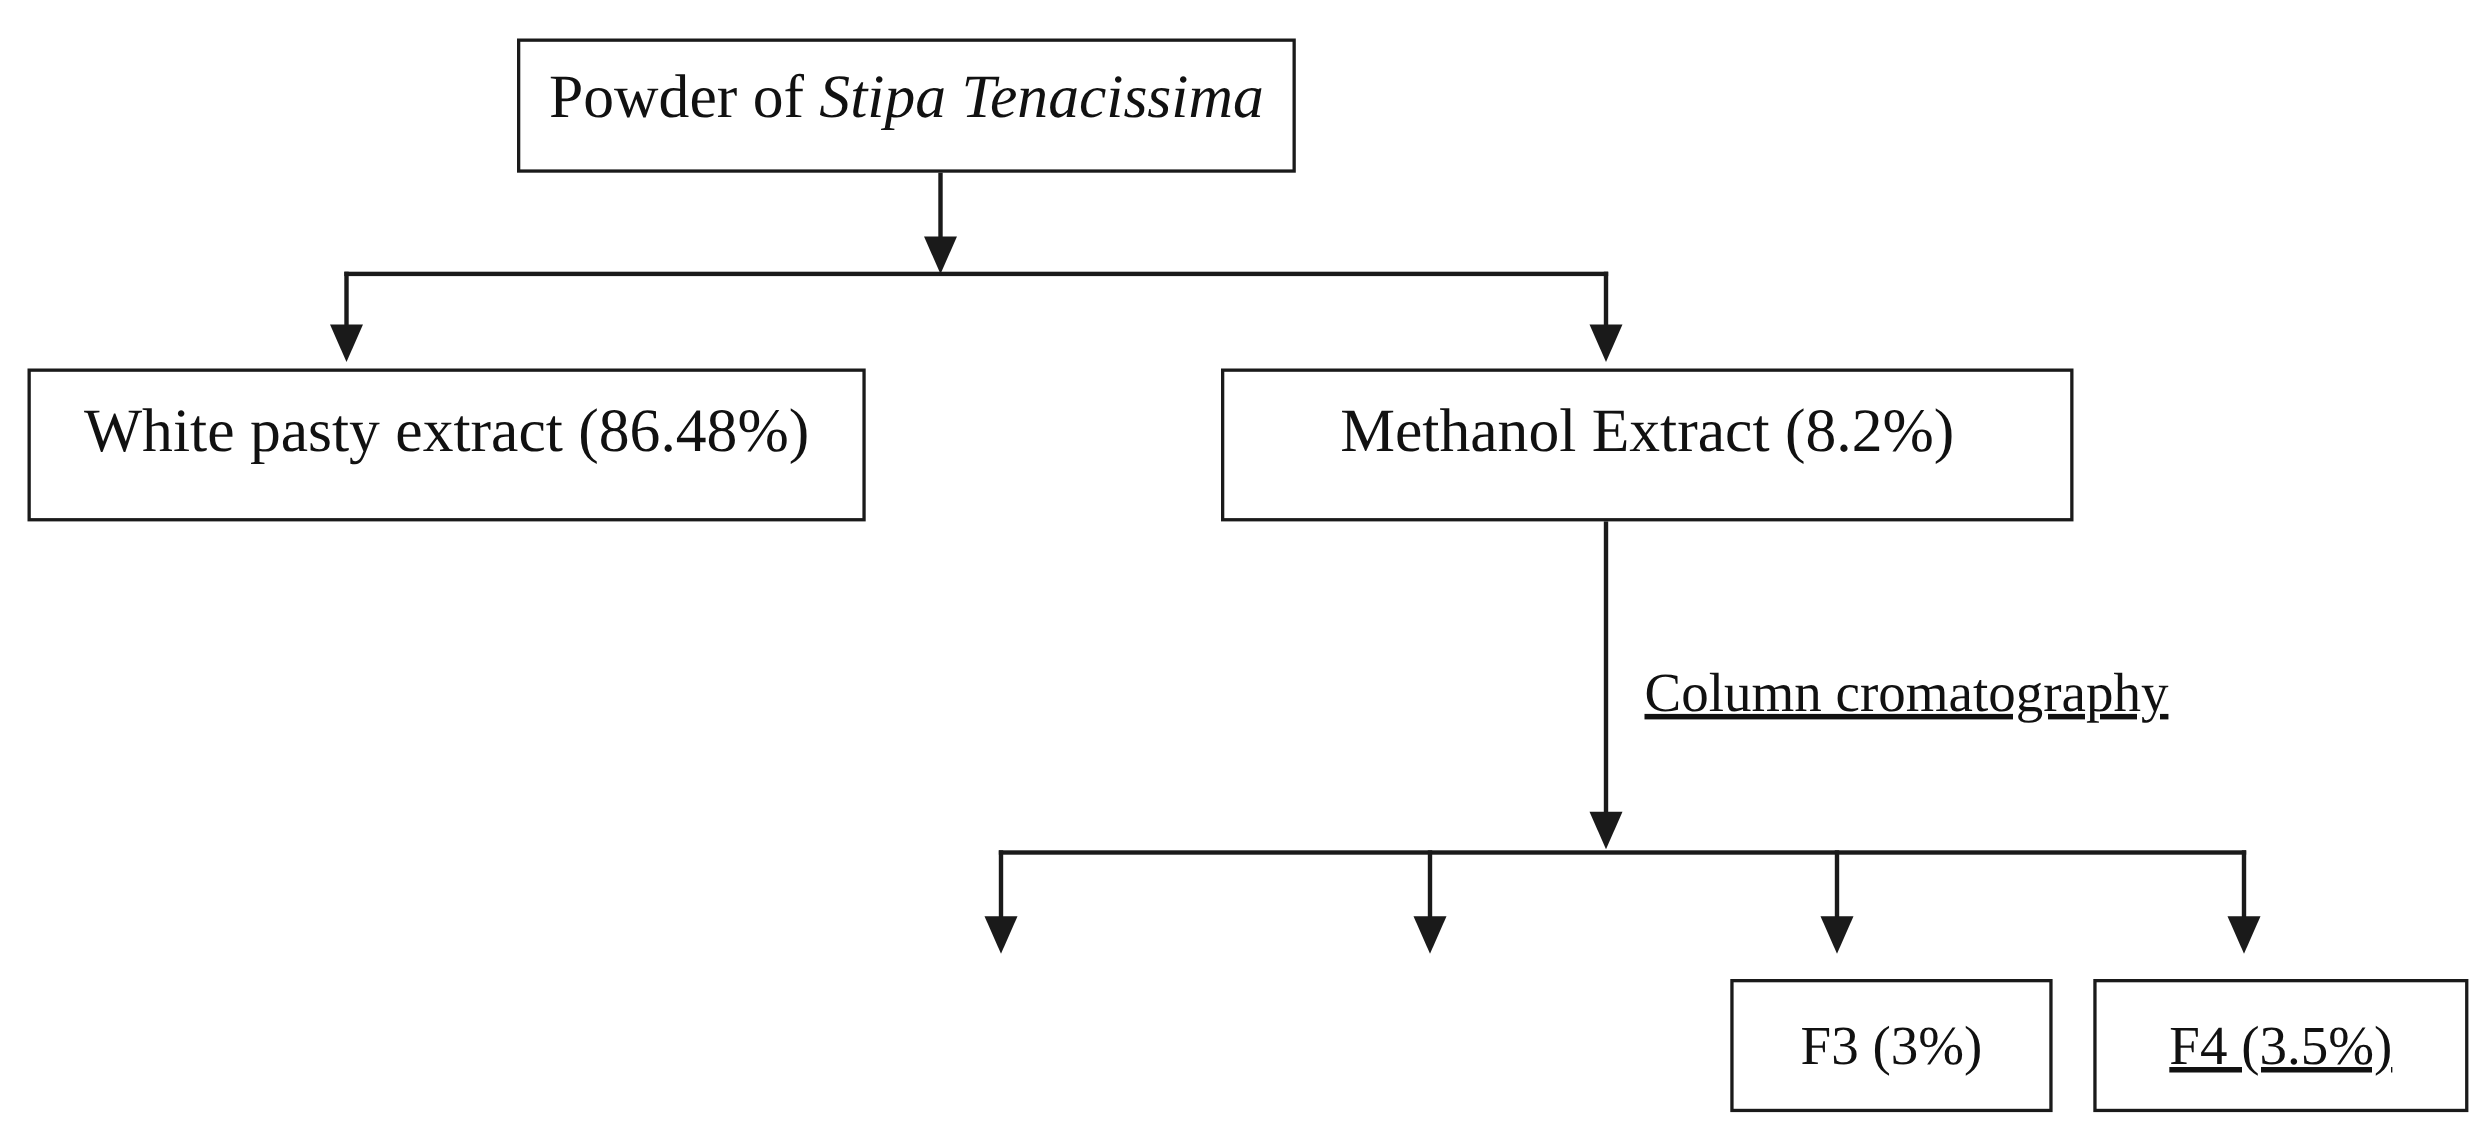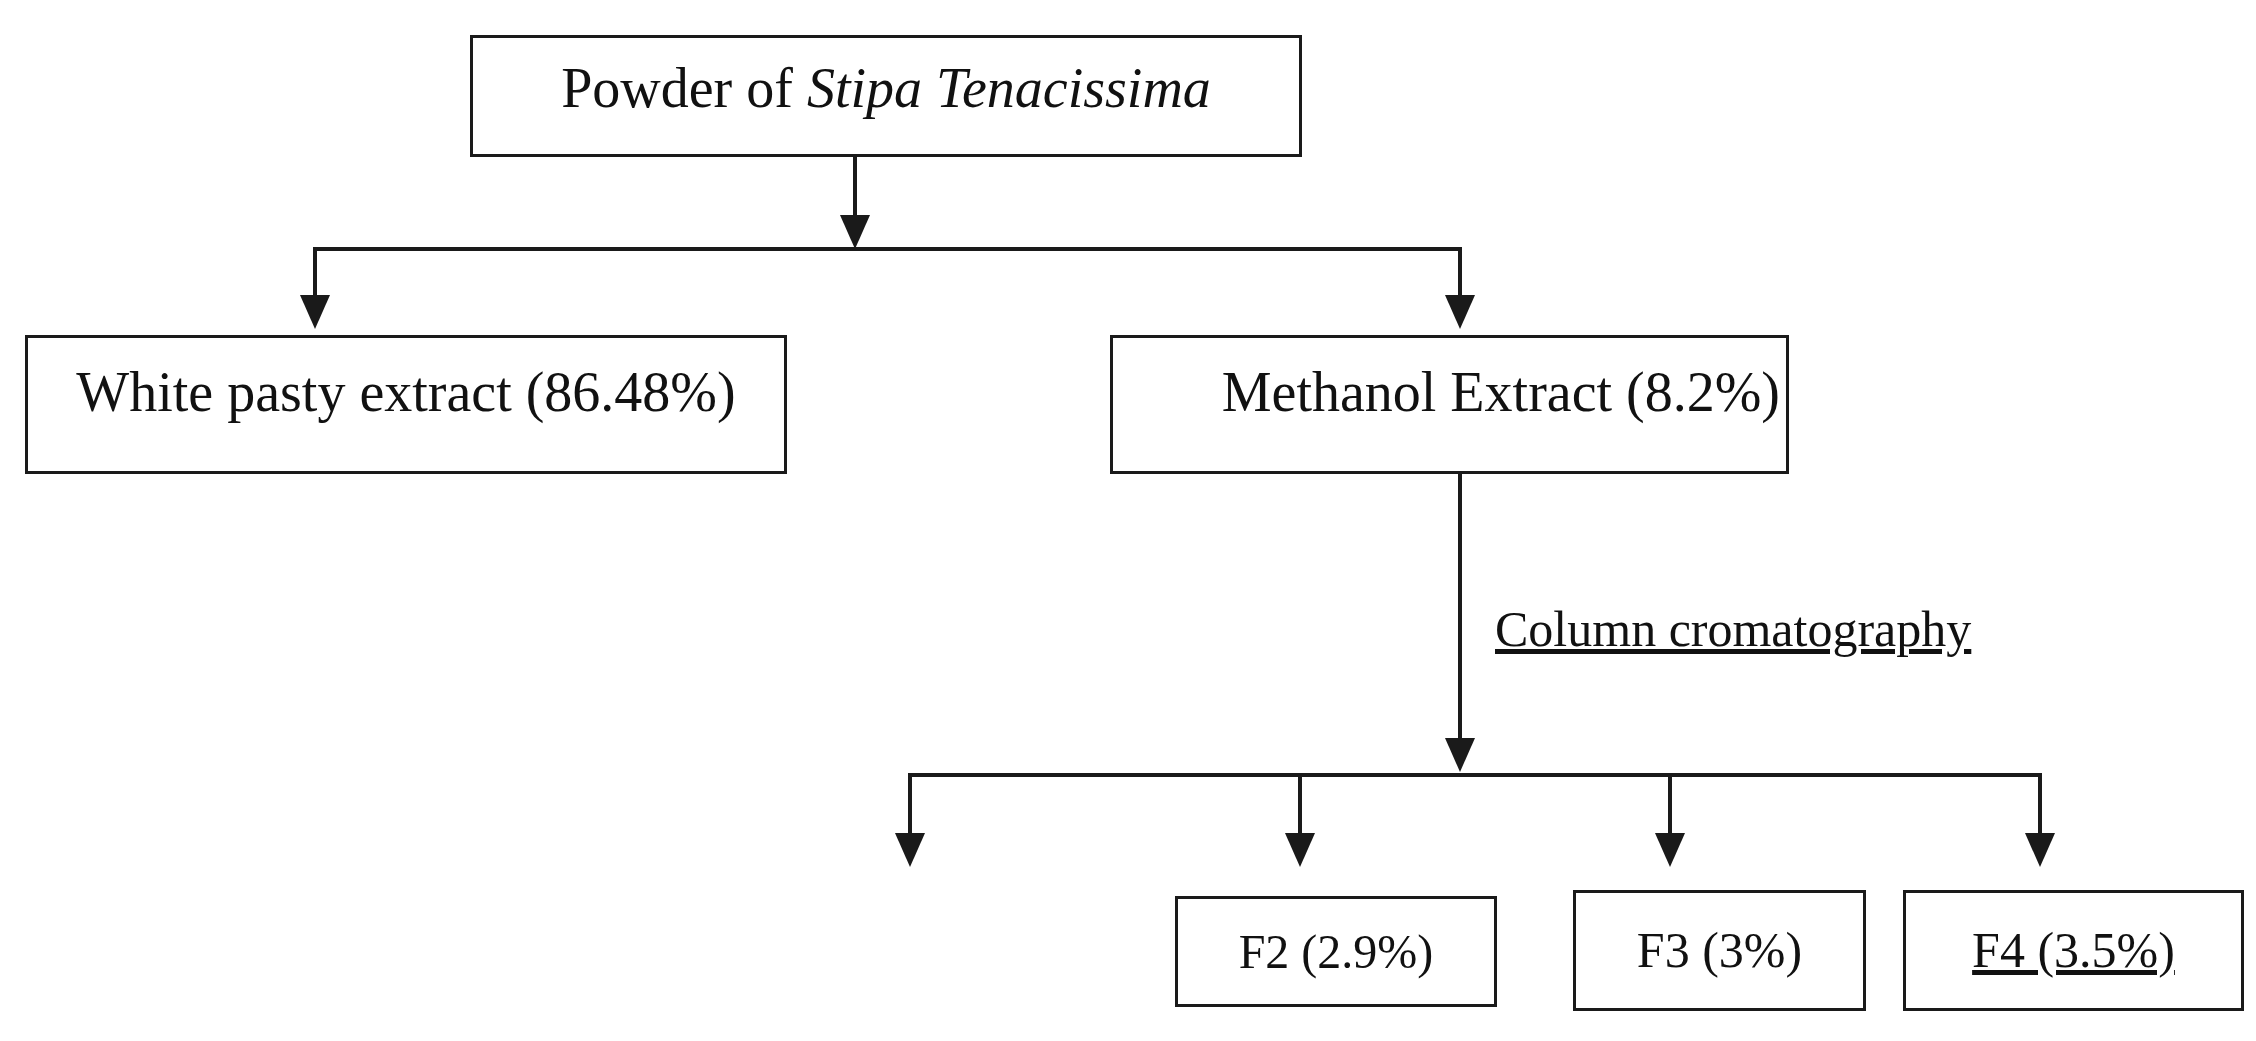--- a/index.html
+++ b/index.html
@@ -33,23 +33,23 @@
   .node .label {
     display: block;
     white-space: nowrap;
     padding: 0 6px;
   }
   .node .it {
     font-style: italic;
   }
 
   
-  #node-powder      { left: 470px;  top: 35px;  width: 832px; height: 122px; font-size: 56px; align-items: flex-start; padding-top: 18px; }
+  #node-powder      { left: 470px;  top: 35px;  width: 708px; height: 122px; font-size: 56px; align-items: flex-start; padding-top: 18px; }
   #node-white       { left: 25px;   top: 335px; width: 762px; height: 139px; font-size: 56px; align-items: flex-start; padding-top: 22px; }
-  #node-methanol    { left: 1110px; top: 335px; width: 679px; height: 139px; font-size: 56px; align-items: flex-start; padding-top: 22px; justify-content: flex-end; }
+  #node-methanol    { left: 1110px; top: 335px; width: 775px; height: 139px; font-size: 56px; align-items: flex-start; padding-top: 22px; }
   #node-f1          { left: 790px;  top: 890px; width: 322px; height: 146px; font-size: 52px; }
   #node-f2          { left: 1175px; top: 896px; width: 322px; height: 111px; font-size: 48px; }
   #node-f3          { left: 1573px; top: 890px; width: 293px; height: 121px; font-size: 50px; }
   #node-f4          { left: 1903px; top: 890px; width: 341px; height: 121px; font-size: 50px; text-decoration: underline; }
 
   
   .vline {
     position: absolute;
     width: 4px;
     background: #1a1a1a;
@@ -116,23 +116,20 @@
   <div class="vline" style="left: 1298px; top: 773px; height: 64px;"></div>
   <div class="arrowhead" style="left: 1285px; top: 833px;"></div>
 
   <div class="vline" style="left: 1668px; top: 773px; height: 64px;"></div>
   <div class="arrowhead" style="left: 1655px; top: 833px;"></div>
 
   <div class="vline" style="left: 2038px; top: 773px; height: 64px;"></div>
   <div class="arrowhead" style="left: 2025px; top: 833px;"></div>
 
 
-  <div class="node" id="node-f2">
-    <span class="label">F2 (2.9%)</span>
-  </div>
 
   <div class="node" id="node-f3">
     <span class="label">F3 (3%)</span>
   </div>
 
   <div class="node" id="node-f4">
     <span class="label">F4 (3.5%)</span>
   </div>
 
 </div>

